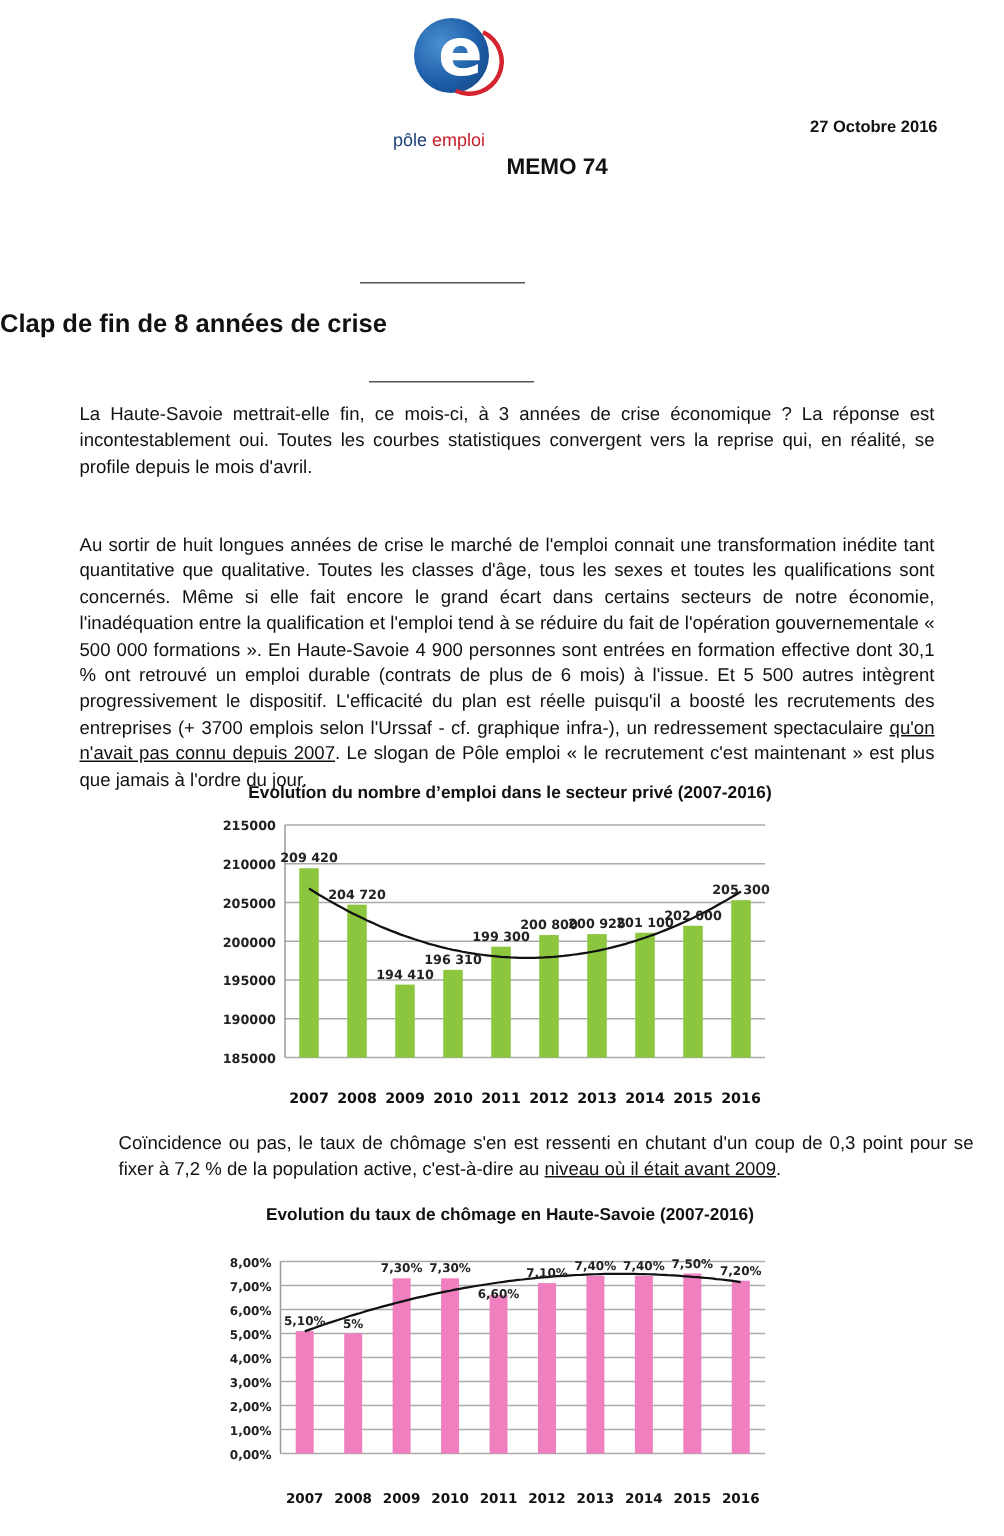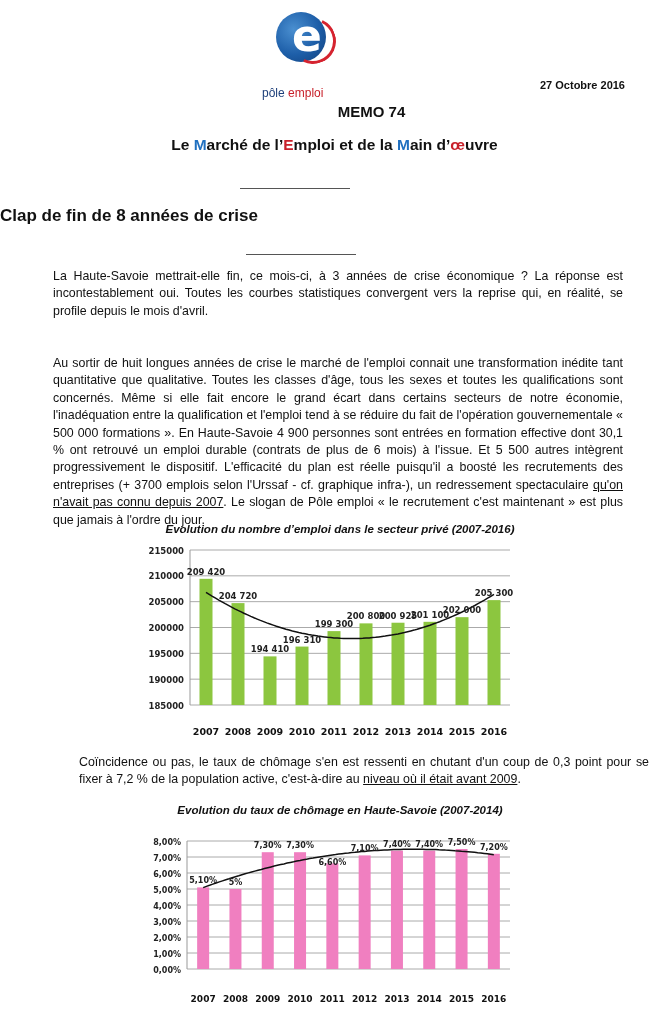--- a/index.html
+++ b/index.html
@@ -14,41 +14,40 @@
   .logo-text .p1 { color:#1d3f7a; }
   .logo-text .p2 { color:#c8202a; }
   .date { left:540px; top:79px; font-size:11px;font-weight:bold; }
   .memo { left:0; width:669px; top:103px; text-align:center; font-weight:bold; font-size:15px;padding-left:37px; }
   .title { left:0; width:669px; top:135px; text-align:center; font-weight:bold; font-size:15.5px; line-height:20px; }
   .title .blue { color:#2070c0; } .title .red { color:#c8202a; }
   .rule { height:1px; background:#555; }
   .sub { left:0; width:648px; top:207px; text-align:left; font-weight:bold; font-size:17px; line-height:17px; }
   .para { left:53px; width:570px; font-size:12.4px; line-height:17.4px; text-align:justify; }
   .para u { text-decoration:underline; }
-  .chart-title { font-weight:bold; font-size:11.5px; text-align:center;font-style:italic; }
+  .chart-title { font-weight:bold; font-size:11.5px; text-align:center; }
   svg text { font-family:"DejaVu Sans", sans-serif; }
 </style>
 </head>
 <body>
 
 <div class="abs logo">
   <div class="logo-circle"></div>
   <div class="logo-arc"></div>
   <div class="logo-e">e</div>
   <div class="logo-text">
     <span class="p1">pôle</span>
     <span class="p2">emploi</span>
   </div>
 </div>
 
 <div class="abs date">27  Octobre 2016</div>
 <div class="abs memo">MEMO 74</div>
 
 <div class="abs title">
-  <div><span>Le </span> <span class="blue">M</span><span>arché de l’</span><span class="red">E</span><span>mploi et de la </span><span class="blue">M</span><span>ain d’</span><span class="red">œ</span><span>uvre</span></div>
 </div>
 
 <div class="abs rule" style="left:240px;top:188px;width:110px;"></div>
 
 <div class="abs sub">
   <div>Clap de fin de 8 années de crise</div>
 </div>
 
 <div class="abs rule" style="left:246px;top:254px;width:110px;"></div>
 
@@ -105,21 +104,21 @@
     <text x="398" y="735" text-anchor="middle" font-size="9.5" font-weight="bold" fill="#111">2013</text>
     <text x="430" y="735" text-anchor="middle" font-size="9.5" font-weight="bold" fill="#111">2014</text>
     <text x="462" y="735" text-anchor="middle" font-size="9.5" font-weight="bold" fill="#111">2015</text>
     <text x="494" y="735" text-anchor="middle" font-size="9.5" font-weight="bold" fill="#111">2016</text>
   </svg>
 
 <div class="abs para" style="top:754px;margin-left:26px;">
   <span>Coïncidence ou pas,  le taux de chômage s'en est ressenti en chutant d'un coup de 0,3 point pour se fixer à 7,2 % de la population active, c'est-à-dire au </span><u>niveau où il était avant 2009</u><span>.</span>
 </div>
 
-<div class="abs chart-title" style="left:130px;width:420px;top:804px;">Evolution du taux de chômage en Haute-Savoie (2007-2014)</div>
+<div class="abs chart-title" style="left:130px;width:420px;top:804px;">Evolution du taux de chômage en Haute-Savoie (2007-2016)</div>
 <svg class="abs" id="chart2" style="left:0;top:0;" width="669" height="1024">
     <line x1="187" x2="510" y1="969" y2="969" stroke="#aaa" stroke-width="1"></line>
     <text x="181" y="972.5" text-anchor="end" font-size="8" font-weight="bold" fill="#222">0,00%</text>
     <line x1="187" x2="510" y1="953" y2="953" stroke="#aaa" stroke-width="1"></line>
     <text x="181" y="956.5" text-anchor="end" font-size="8" font-weight="bold" fill="#222">1,00%</text>
     <line x1="187" x2="510" y1="937" y2="937" stroke="#aaa" stroke-width="1"></line>
     <text x="181" y="940.5" text-anchor="end" font-size="8" font-weight="bold" fill="#222">2,00%</text>
     <line x1="187" x2="510" y1="921" y2="921" stroke="#aaa" stroke-width="1"></line>
     <text x="181" y="924.5" text-anchor="end" font-size="8" font-weight="bold" fill="#222">3,00%</text>
     <line x1="187" x2="510" y1="905" y2="905" stroke="#aaa" stroke-width="1"></line>

